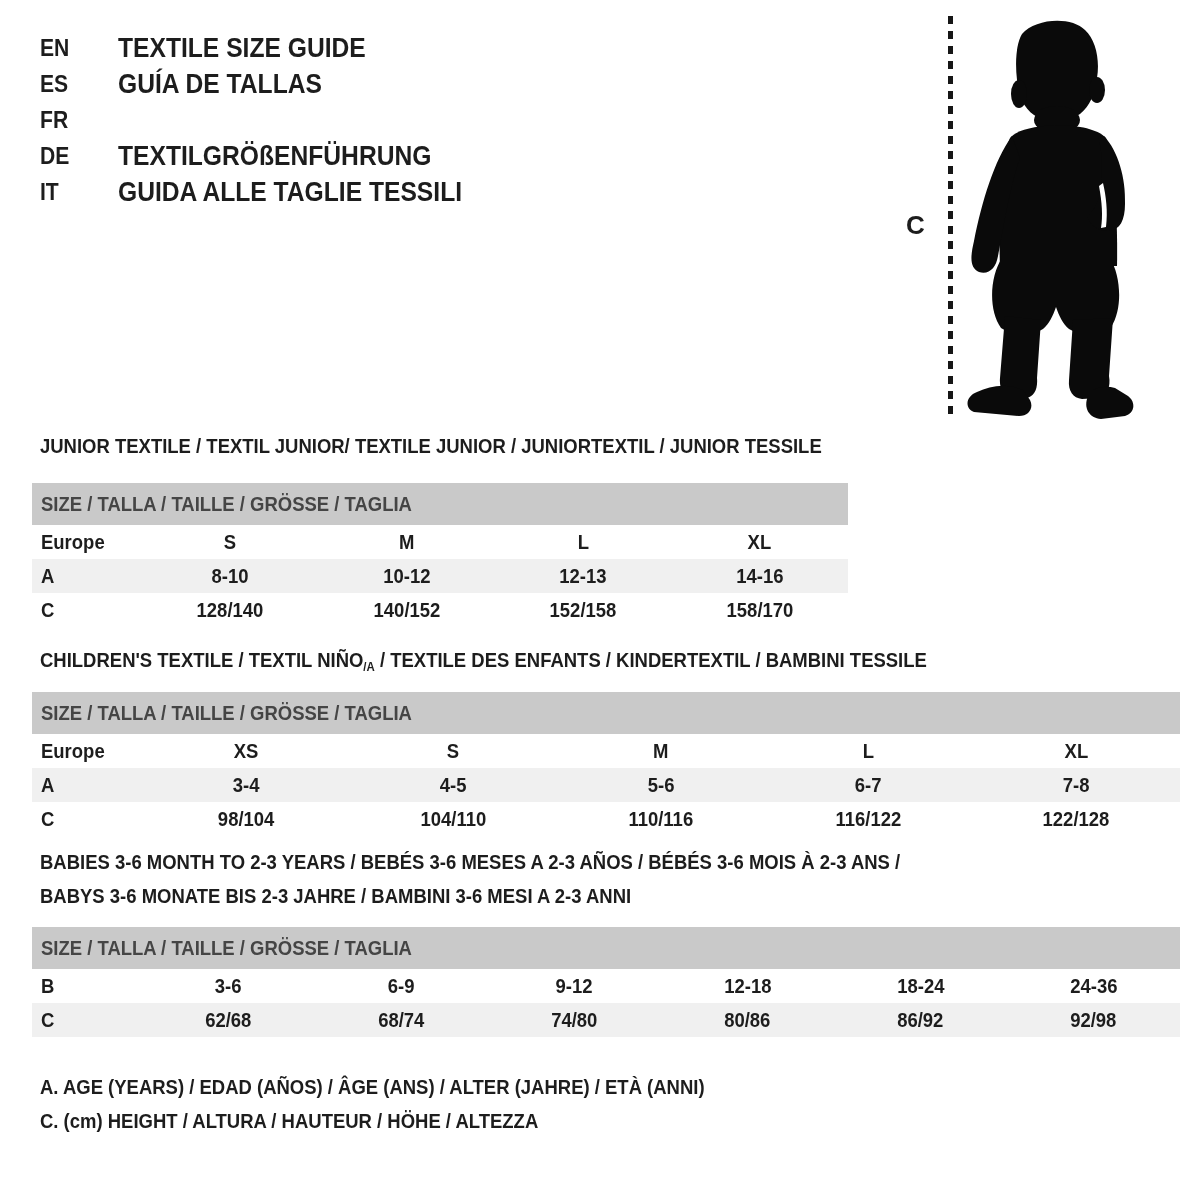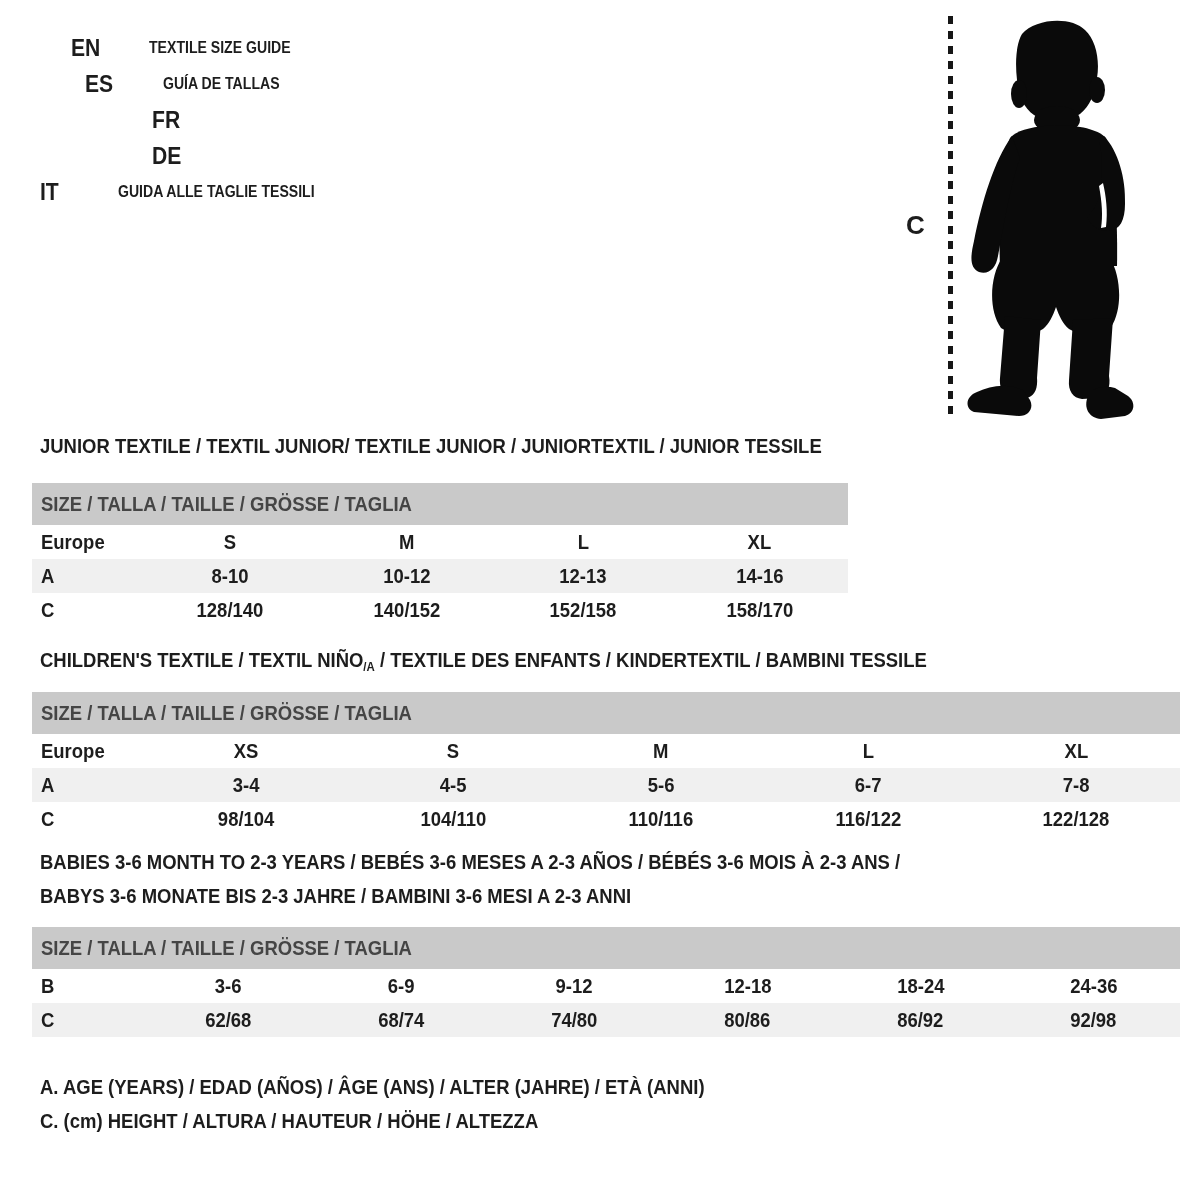--- a/index.html
+++ b/index.html
@@ -8,23 +8,23 @@
     background:#ffffff; overflow:hidden;
     font-family:"Liberation Sans", sans-serif;
     color:#1d1d1d;
   }
   
   .cx  { display:inline-block; transform:scaleX(0.88); transform-origin:0 50%; white-space:nowrap; }
   .cxc { display:inline-block; transform:scaleX(0.88); transform-origin:50% 50%; white-space:nowrap; }
 
   
   .lang-block { position:absolute; left:40px; top:30px; }
-  .lang-row   { height:36px; display:flex; align-items:center;justify-content:center; }
+  .lang-row   { height:36px; display:flex; align-items:center; }
   .lang-code  { width:78px; font-size:24px; font-weight:bold; }
-  .lang-title { font-size:16px; font-weight:bold; }
+  .lang-title { font-size:28px; font-weight:bold; }
 
   
   .measure-line {
     position:absolute; left:948px; top:16px; width:5px; height:402px;
     background:repeating-linear-gradient(to bottom, #161616 0px, #161616 8px, transparent 8px, transparent 15px);
   }
   .c-label { position:absolute; left:906px; top:210px; font-size:26px; font-weight:bold; }
   .silhouette { position:absolute; left:960px; top:16px; width:180px; height:404px; }
 
   
@@ -60,20 +60,21 @@
   </div>
   <div class="lang-row">
     <div class="lang-code"><span class="cx">ES</span></div>
     <div class="lang-title"><span class="cx">GUÍA DE TALLAS</span></div>
   </div>
   <div class="lang-row">
     <div class="lang-code"><span class="cx">FR</span></div>
   </div>
   <div class="lang-row">
     <div class="lang-code"><span class="cx">DE</span></div>
+    <div class="lang-title"><span class="cx">TEXTILGRÖßENFÜHRUNG</span></div>
   </div>
   <div class="lang-row">
     <div class="lang-code"><span class="cx">IT</span></div>
     <div class="lang-title"><span class="cx">GUIDA ALLE TAGLIE TESSILI</span></div>
   </div>
 </div>
 
 <div class="measure-line"></div>
 <div class="c-label">C</div>
 <svg class="silhouette" viewBox="0 0 180 404" aria-hidden="true">

